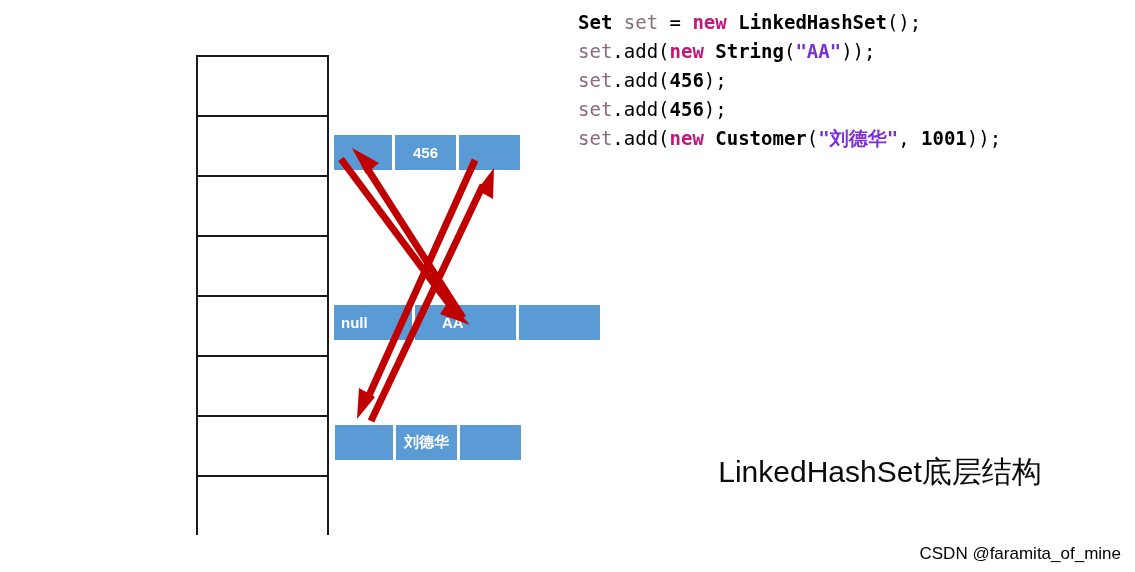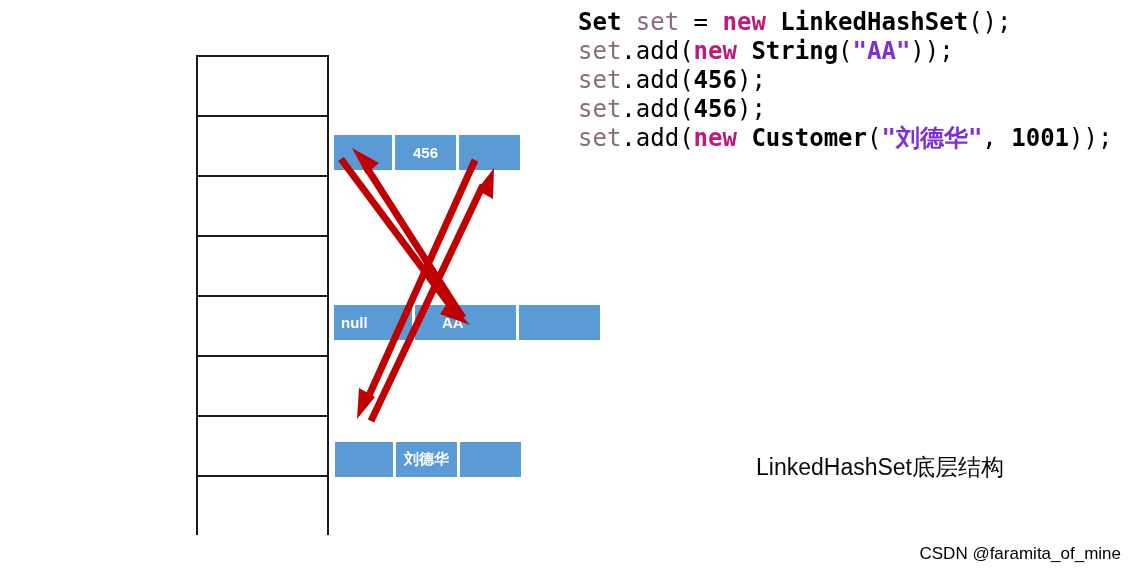--- a/index.html
+++ b/index.html
@@ -65,60 +65,60 @@
     background: #ffffff;
     flex: 0 0 auto;
   }
   .cell-prev { width: 58px; padding-left: 7px; }
   .cell-data { width: 61px; padding-left: 7px; }
   .cell-next { width: 61px; }
   .cell-center { justify-content: center; padding-left: 0; }
 
   #node-456 { left: 334px; top: 135px; }
   #node-aa   { left: 334px; top: 305px; gap: 20px; }
-  #node-ldh  { left: 335px; top: 442px; }
+  #node-ldh  { left: 335px; top: 425px; }
 
   
   #arrow-layer {
     position: absolute;
     left: 0;
     top: 0;
     width: 1135px;
     height: 572px;
     pointer-events: none;
   }
 
   
   #code-block {
     position: absolute;
     left: 578px;
     top: 8px;
     font-family: "DejaVu Sans Mono", "Liberation Mono", monospace;
-    font-size: 24px;
+    font-size: 19px;
     line-height: 29px;
     white-space: pre;
     letter-spacing: 0px;
   }
   .code-line { white-space: pre; }
   .tok-plain   { color: #000000; }
   .tok-var     { color: #8a6b7e; }
   .tok-kw      { color: #c0187c; font-weight: bold; }
   .tok-type    { color: #000000; font-weight: bold; }
   .tok-str     { color: #7b2fd6; font-weight: bold; }
   .tok-num     { color: #000000; font-weight: bold; }
   .tok-punct   { color: #000000; }
 
   
   #caption {
     position: absolute;
     left: 690px;
     top: 452px;
     width: 380px;
     text-align: center;
-    font-size: 23px;
+    font-size: 30px;
     color: #0b0b0b;
     font-family: "Liberation Sans", sans-serif;
     white-space: nowrap;
   }
 
   
   #watermark {
     position: absolute;
     right: 14px;
     bottom: 8px;

